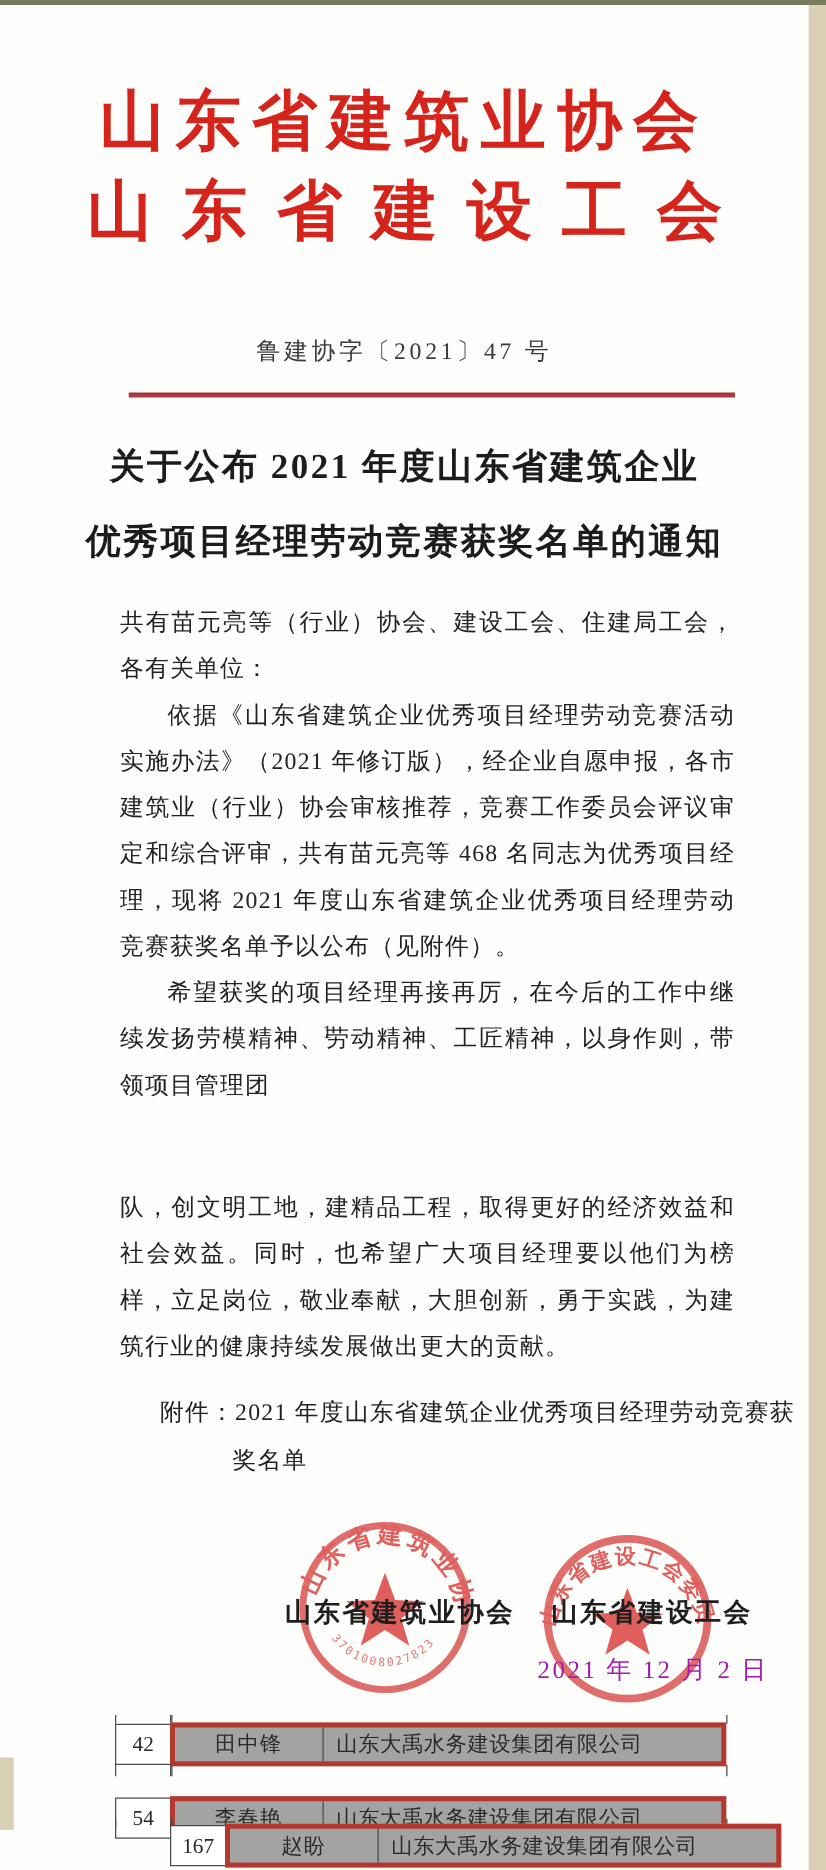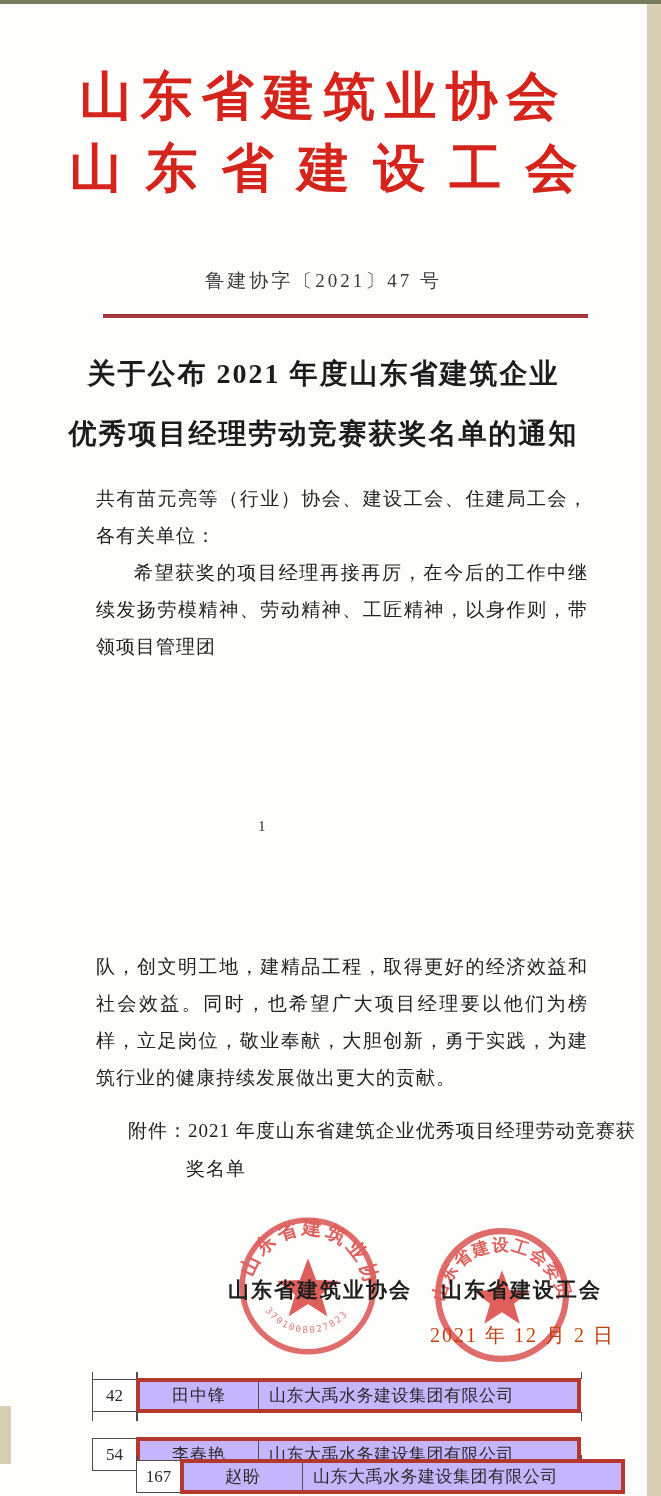--- a/index.html
+++ b/index.html
@@ -40,39 +40,39 @@
   .page-number{position:absolute;top:818px;left:258px;font-size:15px;color:#333;}
 
   .attachment{position:absolute;top:1112px;left:128px;width:468px;
     font-size:19px;line-height:38px;letter-spacing:1px;color:#222;
     padding-left:58px;text-indent:-58px;}
 
   
   .sig-org{position:absolute;font-size:21px;font-weight:600;letter-spacing:2px;color:#1e1e1e;z-index:3;}
   #sig-org1{top:1276px;left:228px;}
   #sig-org2{top:1276px;left:441px;}
-  .sig-date{position:absolute;top:1322px;left:430px;font-size:20px;letter-spacing:2px;color:#c2410c;z-index:3;}
+  .sig-date{position:absolute;top:1322px;left:430px;font-size:20px;letter-spacing:2px;color:#a21caf;z-index:3;}
 
   .seal{position:absolute;z-index:2;opacity:0.88;mix-blend-mode:multiply;}
   #seal1{top:1212px;left:234px;width:148px;height:148px;}
   #seal2{top:1224px;left:431px;width:142px;height:142px;}
 
   
   .table-area{position:absolute;top:1372px;left:0;width:661px;height:124px;overflow:hidden;z-index:1;}
   .strip{position:absolute;}
   .strip .v1{position:absolute;left:92px;width:43px;top:0;bottom:0;
     border-left:1px solid #4c4c4c;border-right:1px solid #4c4c4c;}
   .strip .v2{position:absolute;left:137px;width:443px;top:0;bottom:0;
     border-left:1px solid #4c4c4c;border-right:1px solid #4c4c4c;}
   .trow{position:absolute;left:0;width:661px;height:33px;}
   .tnum{position:absolute;left:92px;top:0;width:43px;height:31px;
     border:1px solid #4c4c4c;display:flex;align-items:center;justify-content:center;
     font-size:17px;color:#2a2a2a;background:#fff;}
   .tbox{position:absolute;left:136px;top:-1px;width:437px;height:27px;
-    border:4px solid #b5382e;background:#c4b5fd;display:flex;align-items:stretch;}
+    border:4px solid #b5382e;background:#a3a3a3;display:flex;align-items:stretch;}
   .tname{width:118px;border-right:1px solid #4c4c4c;display:flex;align-items:center;
     justify-content:center;font-size:17px;color:#2a2a2a;letter-spacing:1px;}
   .tcompany{flex:1;display:flex;align-items:center;padding-left:10px;
     font-size:17px;color:#2a2a2a;letter-spacing:0.5px;}
 </style>
 </head>
 <body>
 
 <div class="top-strip"></div>
 <div class="right-strip"></div>
@@ -85,20 +85,21 @@
 
 <div class="red-rule"></div>
 
 <div class="doc-title">
   <div>关于公布 2021 年度山东省建筑企业</div>
   <div>优秀项目经理劳动竞赛获奖名单的通知</div>
 </div>
 
 <div class="body-text" id="body-page1">
   <p>共有苗元亮等（行业）协会、建设工会、住建局工会，各有关单位：</p>
+  <p class="indent">依据《山东省建筑企业优秀项目经理劳动竞赛活动实施办法》（2021 年修订版），经企业自愿申报，各市建筑业（行业）协会审核推荐，竞赛工作委员会评议审定和综合评审，共有苗元亮等 468 名同志为优秀项目经理，现将 2021 年度山东省建筑企业优秀项目经理劳动竞赛获奖名单予以公布（见附件）。</p>
   <p class="indent">希望获奖的项目经理再接再厉，在今后的工作中继续发扬劳模精神、劳动精神、工匠精神，以身作则，带领项目管理团</p>
 </div>
 
 <div class="page-number">1</div>
 
 <div class="body-text" id="body-page2">
   <p>队，创文明工地，建精品工程，取得更好的经济效益和社会效益。同时，也希望广大项目经理要以他们为榜样，立足岗位，敬业奉献，大胆创新，勇于实践，为建筑行业的健康持续发展做出更大的贡献。</p>
 </div>
 
 <div class="attachment"><span>附件：</span><span>2021 年度山东省建筑企业优秀项目经理劳动竞赛获奖名单</span></div>

